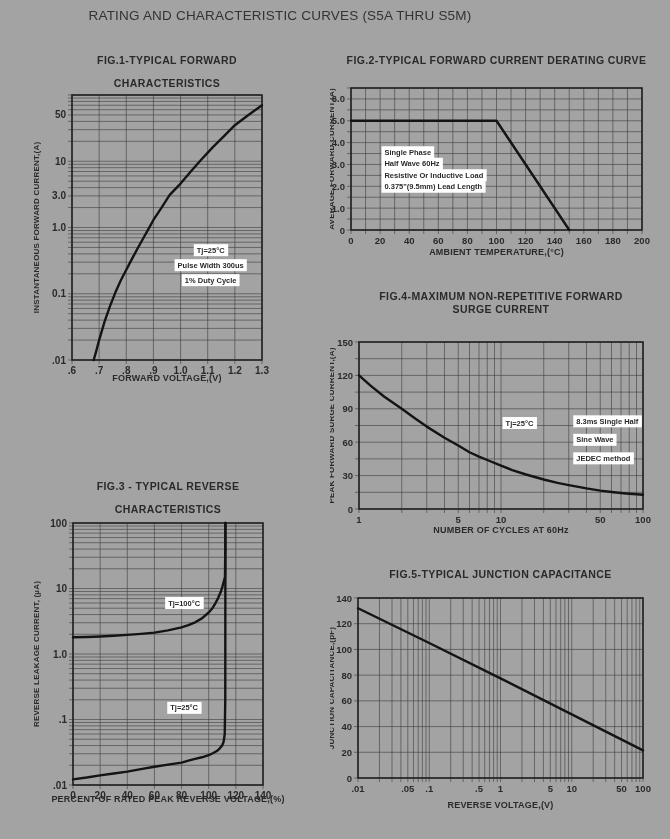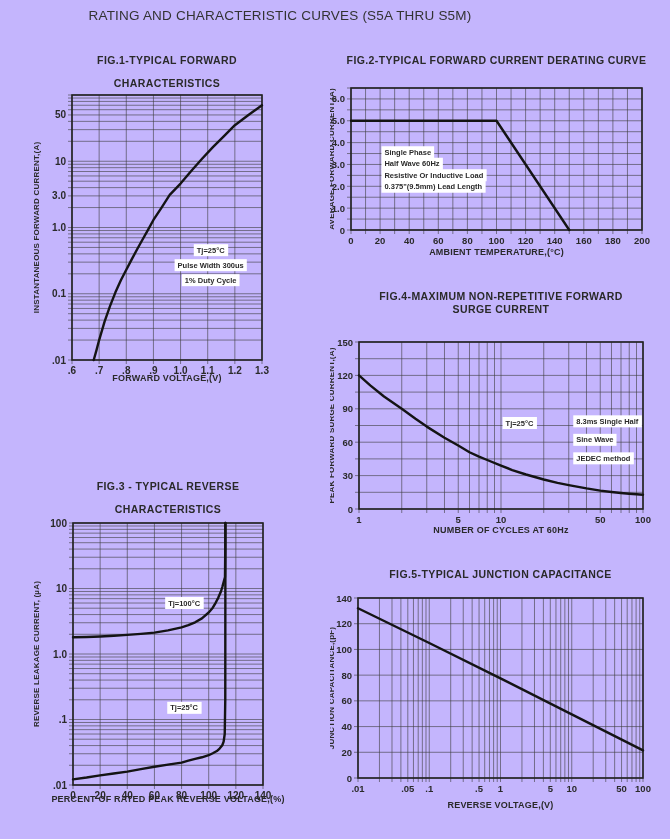--- a/index.html
+++ b/index.html
@@ -1,16 +1,16 @@
 <!DOCTYPE html>
 <html><head>
 <meta charset="utf-8">
 <style>
   html,body{margin:0;padding:0;background:#fff;}
-  .page{position:relative;width:670px;height:839px;background:#c4b5fd;overflow:hidden;
+  .page{position:relative;width:670px;height:839px;background:#a3a3a3;overflow:hidden;
         font-family:"Liberation Sans","DejaVu Sans",sans-serif;color:#2a2a2a;}
   .main-title{position:absolute;top:8px;left:0;width:560px;text-align:center;
         font-size:13.5px;font-weight:400;letter-spacing:.2px;color:#333;}
   svg{position:absolute;}
   svg text{font-family:"Liberation Sans","DejaVu Sans",sans-serif;fill:#2a2a2a;}
 </style>
 </head>
 <body>
 
 <div class="page">

